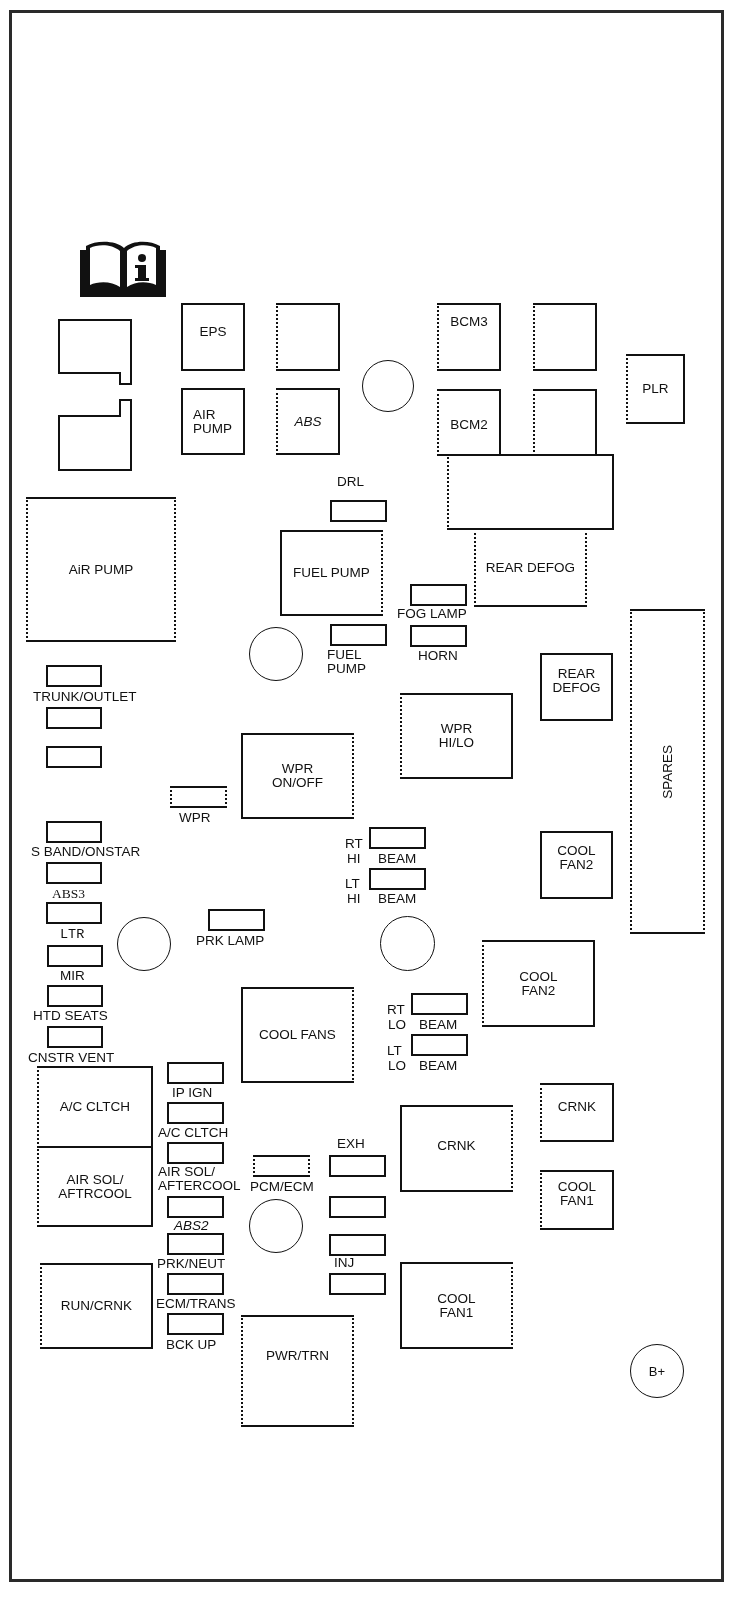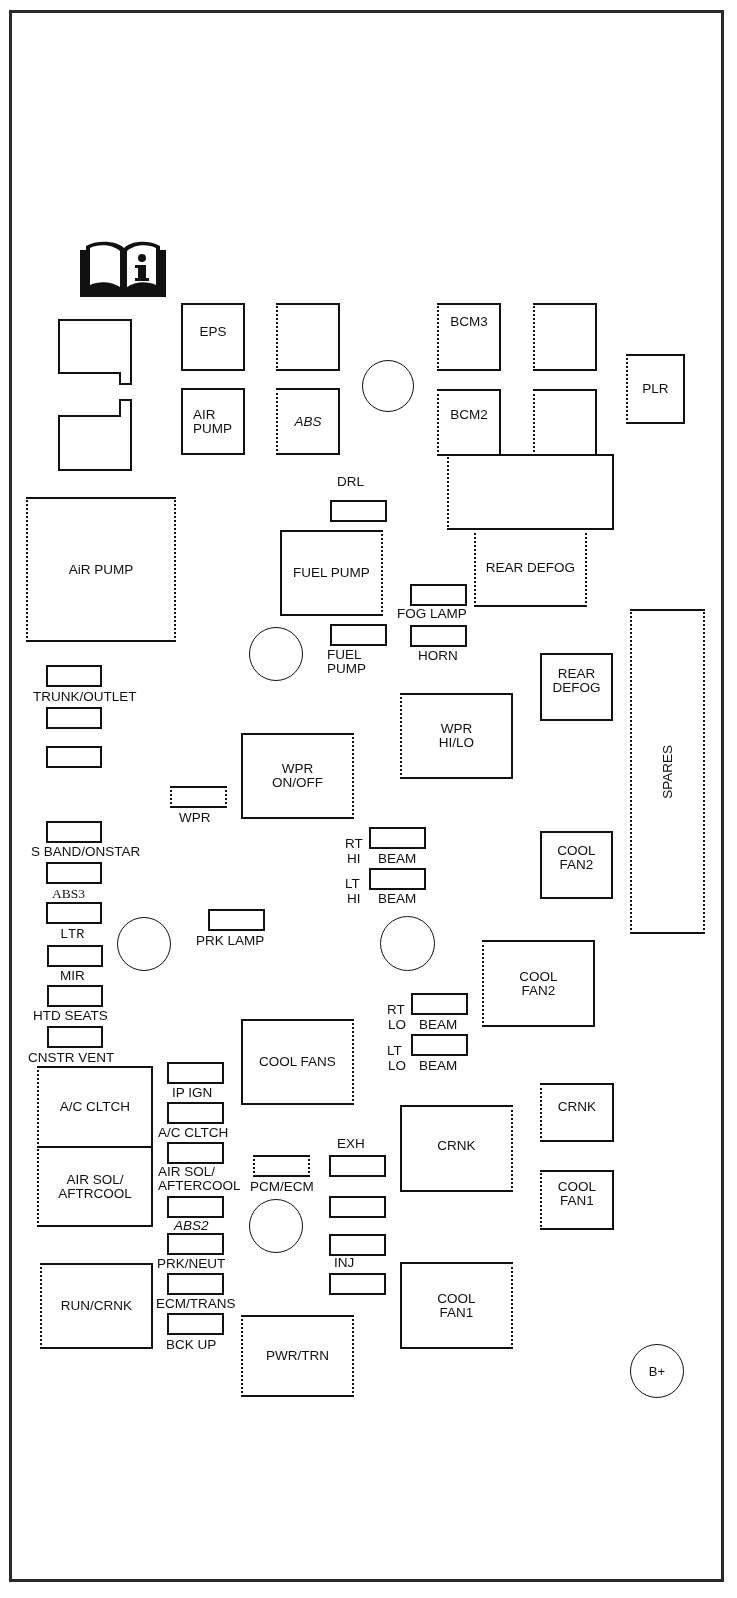--- a/index.html
+++ b/index.html
@@ -44,21 +44,21 @@
 <div class="el box" style="left:181px;top:303px;width:64px;height:68px;align-items:flex-start;padding-top:20px;">EPS</div>
 <div class="el box dash-l" style="left:276px;top:303px;width:64px;height:68px;"></div>
 <div class="el box" style="left:181px;top:388px;width:64px;height:67px;justify-content:flex-start;padding-left:10px;text-align:left;">AIR
 PUMP</div>
 <div class="el box dash-l" style="left:276px;top:388px;width:64px;height:67px;font-style:italic;">ABS</div>
 
 <div class="el circle" style="left:362px;top:360px;width:52px;height:52px;"></div>
 
 <div class="el box dash-l" style="left:437px;top:303px;width:64px;height:68px;align-items:flex-start;padding-top:10px;">BCM3</div>
 <div class="el box dash-l" style="left:533px;top:303px;width:64px;height:68px;"></div>
-<div class="el box dash-l" style="left:437px;top:389px;width:64px;height:67px;align-items:flex-start;padding-top:17px;">BCM2</div>
+<div class="el box dash-l" style="left:437px;top:389px;width:64px;height:67px;align-items:flex-start;padding-top:27px;">BCM2</div>
 <div class="el box dash-l" style="left:533px;top:389px;width:64px;height:67px;"></div>
 <div class="el box dash-l" style="left:626px;top:354px;width:59px;height:70px;">PLR</div>
 
 <div class="el box dash-l" style="left:447px;top:454px;width:167px;height:76px;"></div>
 <div class="el box dash-l dash-r" style="left:474px;top:528px;width:113px;height:79px;">REAR DEFOG</div>
 
 <div class="el box dash-l dash-r" style="left:26px;top:497px;width:150px;height:145px;">AiR PUMP</div>
 
 <div class="el lbl" style="left:337px;top:475px;">DRL</div>
 <div class="el fuse" style="left:330px;top:500px;width:57px;height:22px;"></div>
@@ -126,21 +126,21 @@
 
 <div class="el lbl" style="left:387px;top:1003px;">RT</div>
 <div class="el lbl" style="left:388px;top:1018px;">LO</div>
 <div class="el fuse" style="left:411px;top:993px;width:57px;height:22px;"></div>
 <div class="el lbl" style="left:419px;top:1018px;">BEAM</div>
 <div class="el lbl" style="left:387px;top:1044px;">LT</div>
 <div class="el lbl" style="left:388px;top:1059px;">LO</div>
 <div class="el fuse" style="left:411px;top:1034px;width:57px;height:22px;"></div>
 <div class="el lbl" style="left:419px;top:1059px;">BEAM</div>
 
-<div class="el box dash-r" style="left:241px;top:1019px;width:113px;height:86px;">COOL FANS</div>
+<div class="el box dash-r" style="left:241px;top:987px;width:113px;height:96px;">COOL FANS</div>
 
 <div class="el box dash-l" style="left:37px;top:1066px;width:116px;height:82px;">A/C CLTCH</div>
 <div class="el box dash-l" style="left:37px;top:1146px;width:116px;height:81px;">AIR SOL/
 AFTRCOOL</div>
 
 <div class="el fuse" style="left:167px;top:1062px;width:57px;height:22px;"></div>
 <div class="el lbl" style="left:172px;top:1086px;">IP IGN</div>
 <div class="el fuse" style="left:167px;top:1102px;width:57px;height:22px;"></div>
 <div class="el lbl" style="left:158px;top:1126px;">A/C CLTCH</div>
 <div class="el fuse" style="left:167px;top:1142px;width:57px;height:22px;"></div>
@@ -167,17 +167,17 @@
 <div class="el fuse" style="left:329px;top:1273px;width:57px;height:22px;"></div>
 
 <div class="el box dash-r" style="left:400px;top:1105px;width:113px;height:87px;align-items:flex-start;padding-top:32px;">CRNK</div>
 <div class="el box dash-l" style="left:540px;top:1083px;width:74px;height:59px;align-items:flex-start;padding-top:15px;">CRNK</div>
 <div class="el box dash-l" style="left:540px;top:1170px;width:74px;height:60px;align-items:flex-start;padding-top:8px;">COOL
 FAN1</div>
 <div class="el box dash-r" style="left:400px;top:1262px;width:113px;height:87px;">COOL
 FAN1</div>
 
 <div class="el box dash-l" style="left:40px;top:1263px;width:113px;height:86px;">RUN/CRNK</div>
-<div class="el box dash-l dash-r" style="left:241px;top:1315px;width:113px;height:82px;align-items:flex-start;padding-top:32px;">PWR/TRN</div>
+<div class="el box dash-l dash-r" style="left:241px;top:1315px;width:113px;height:112px;align-items:flex-start;padding-top:32px;">PWR/TRN</div>
 
 <div class="el circle" style="left:630px;top:1344px;width:54px;height:54px;">
   <span>B+</span>
 </div>
 
 </body></html>

